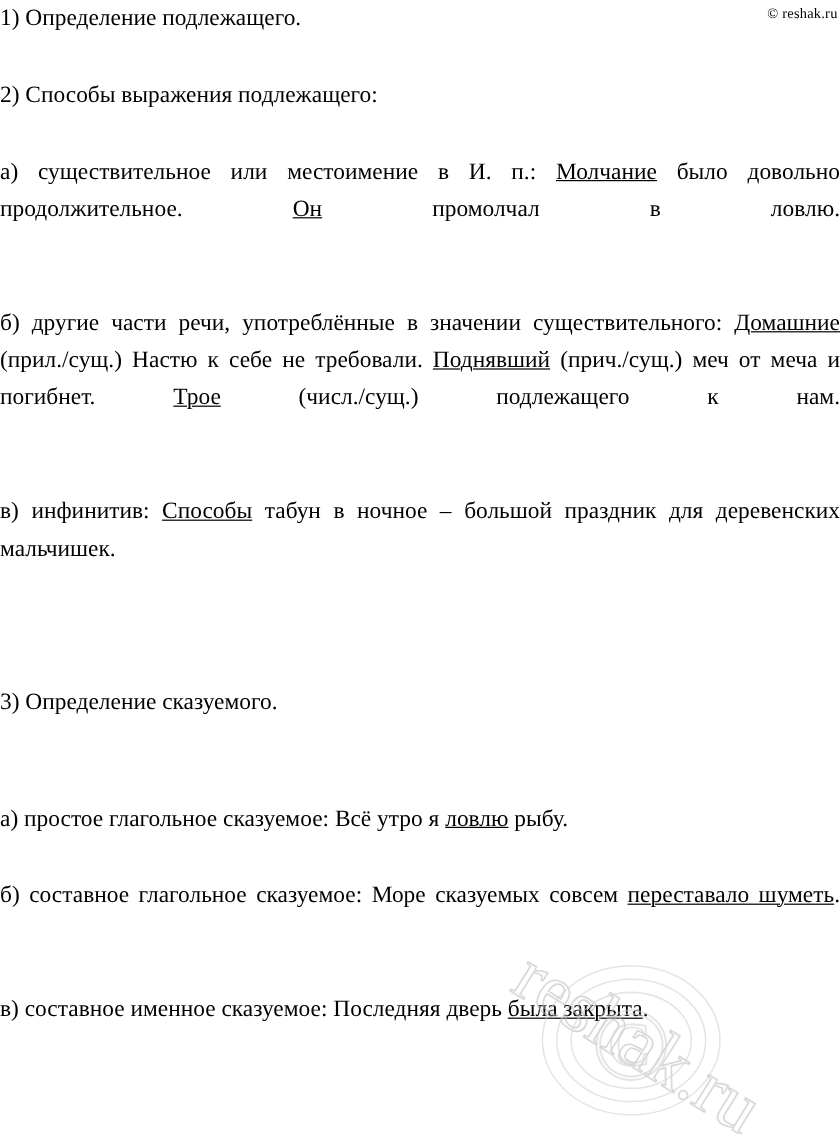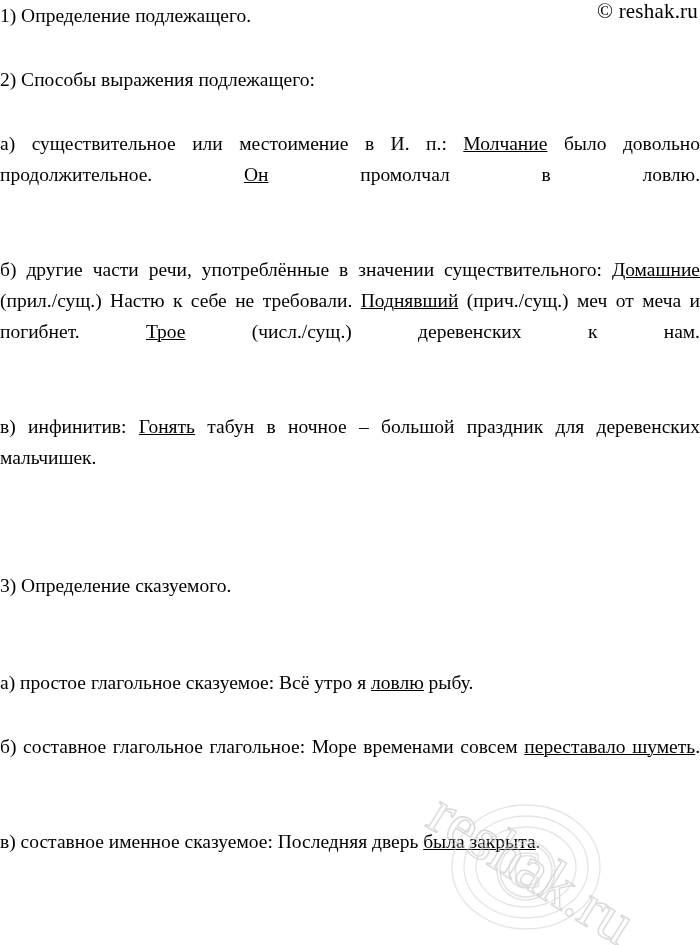--- a/index.html
+++ b/index.html
@@ -16,21 +16,21 @@
     overflow: hidden;
     font-family: "Liberation Serif", "DejaVu Serif", serif;
     color: #000000;
   }
 
   
   .copyright {
     position: absolute;
     top: 0px;
     right: 2px;
-    font-size: 21px;
+    font-size: 12px;
     line-height: 22px;
     white-space: nowrap;
     letter-spacing: 0.2px;
   }
 
   
   .content {
     position: absolute;
     left: 0px;
     top: 0px;
@@ -105,31 +105,31 @@
   <div class="copyright">© reshak.ru</div>
 
   <div class="content">
     <div id="paragraph-host">
         <p class="para nojust"><span>1) Определение подлежащего.</span></p>
         <div class="gap-lg"></div>
         <p class="para nojust"><span>2) Способы выражения подлежащего:</span></p>
         <div class="gap-lg"></div>
         <p class="para"><span>а) существительное или местоимение в И. п.: </span><u class="ul">Молчание</u><span> было довольно продолжительное. </span><u class="ul">Он</u><span> промолчал в ловлю.</span></p>
         <div class="gap-lg"></div>
-        <p class="para"><span>б) другие части речи, употреблённые в значении существительного: </span><u class="ul">Домашние</u><span> (прил./сущ.) Настю к себе не требовали. </span><u class="ul">Поднявший</u><span> (прич./сущ.) меч от меча и погибнет. </span><u class="ul">Трое</u><span> (числ./сущ.) деревенских к нам.</span></p>
+        <p class="para"><span>б) другие части речи, употреблённые в значении существительного: </span><u class="ul">Домашние</u><span> (прил./сущ.) Настю к себе не требовали. </span><u class="ul">Поднявший</u><span> (прич./сущ.) меч от меча и погибнет. </span><u class="ul">Трое</u><span> (числ./сущ.) подлежащего к нам.</span></p>
         <div class="gap-lg"></div>
-        <p class="para"><span>в) инфинитив: </span><u class="ul">Гонять</u><span> табун в ночное – большой праздник для деревенских мальчишек.</span></p>
+        <p class="para"><span>в) инфинитив: </span><u class="ul">Способы</u><span> табун в ночное – большой праздник для деревенских мальчишек.</span></p>
         <div class="gap-lg"></div>
         <div class="gap-lg"></div>
         <p class="para nojust"><span>3) Определение сказуемого.</span></p>
         <div class="gap-lg"></div>
         <div class="gap-lg"></div>
         <p class="para nojust"><span>а) простое глагольное сказуемое: Всё утро я </span><u class="ul">ловлю</u><span> рыбу.</span></p>
         <div class="gap-lg"></div>
-        <p class="para"><span>б) составное глагольное глагольное: Море временами совсем </span><u class="ul">переставало шуметь</u><span>.</span></p>
+        <p class="para"><span>б) составное глагольное сказуемое: Море сказуемых совсем </span><u class="ul">переставало шуметь</u><span>.</span></p>
         <div class="gap-lg"></div>
         <p class="para nojust"><span>в) составное именное сказуемое: Последняя дверь </span><u class="ul">была закрыта</u><span>.</span></p>
       </div>
   </div>
 
   <div class="watermark">
     <svg width="300" height="180" viewBox="0 0 300 180" aria-hidden="true">
       <g>
         <ellipse class="wm-ring" cx="120" cy="104" rx="74" ry="62"></ellipse>
         <ellipse class="wm-ring" cx="120" cy="104" rx="62" ry="51"></ellipse>

